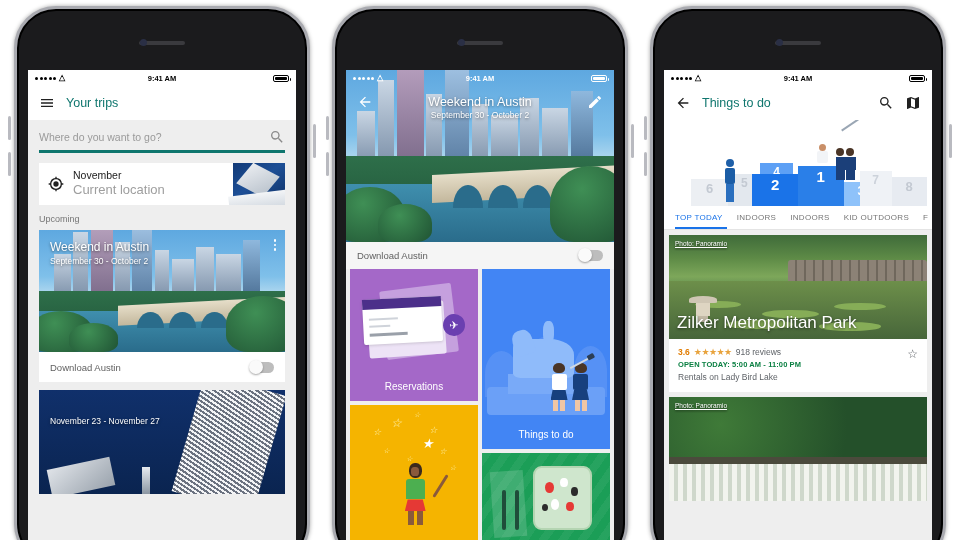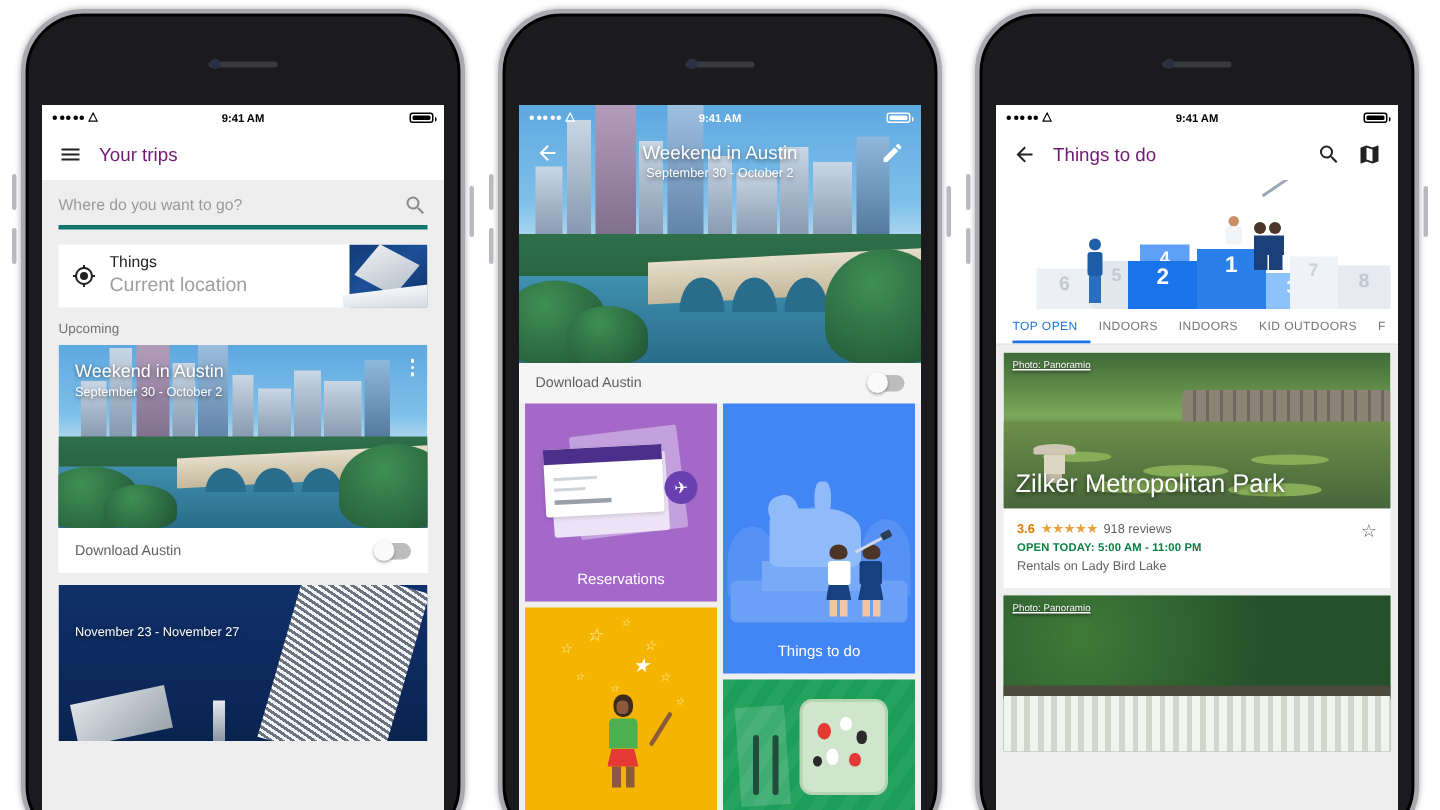--- a/index.html
+++ b/index.html
@@ -33,21 +33,21 @@
   .wifi { margin-left:3px; font-size:8px; line-height:1; }
   .clock { position:absolute; left:0; right:0; text-align:center; font-size:7.5px; }
   .batt { margin-left:auto; width:16px; height:7px; border:1px solid currentColor;
           border-radius:2px; position:relative; }
   .batt::after { content:""; position:absolute; right:-3px; top:2px; width:1.5px; height:3px;
                  background:currentColor; border-radius:0 1px 1px 0; }
   .batt i { position:absolute; inset:1px; background:currentColor; display:block; border-radius:1px; }
 
   
   .appbar { height:34px; display:flex; align-items:center; padding:0 11px; gap:11px; background:#fff; }
-  .appbar .title { font-size:12.5px; color:#701a75; }
+  .appbar .title { font-size:12.5px; color:#0f766e; }
   .ico { width:16px; height:16px; flex:none; }
 
   
   .p1-body { background:#eeeeee; height:426px; overflow:hidden; }
   .searchrow { padding:9px 11px 0; }
   .searchfield { display:flex; align-items:center; border-bottom:3px solid #0f766e;
                  padding-bottom:5px; }
   .searchfield .ph { font-size:10.5px; color:#9a9a9a; flex:1; }
   .loccard { margin:10px 11px 0; background:#fff; height:42px; display:flex; align-items:center;
              position:relative; overflow:hidden; }
@@ -279,21 +279,21 @@
               <path fill="#8a8a8a" d="M15.5 14h-.79l-.28-.27A6.47 6.47 0 0016 9.5 6.5 6.5 0 109.5 16c1.61 0 3.09-.59 4.23-1.57l.27.28v.79l5 4.99L20.49 19zm-6 0A4.5 4.5 0 1114 9.5 4.5 4.5 0 019.5 14z"></path>
               </svg>
           </div>
         </div>
 
         <div class="loccard">
           <svg class="ico" style="margin-left:9px" viewBox="0 0 24 24">
             <path fill="#212121" d="M12 8a4 4 0 104 4 4 4 0 00-4-4zm8.94 3A9 9 0 0013 3.06V1h-2v2.06A9 9 0 003.06 11H1v2h2.06A9 9 0 0011 20.94V23h2v-2.06A9 9 0 0020.94 13H23v-2zM12 19a7 7 0 117-7 7 7 0 01-7 7z"></path>
             </svg>
           <div class="txt">
-            <div class="nm">Things</div>
+            <div class="nm">November</div>
             <div class="sub">Current location</div>
           </div>
           <div class="thumb chi-thumb"></div>
         </div>
 
         <div class="sechdr">Upcoming</div>
 
         <div class="tripcard">
           <div class="hero">
             <div class="austin">
@@ -573,21 +573,21 @@
               <div style="width:8px;height:8px;border-radius:50%;background:#4a3526"></div>
               <div style="width:10px;height:13px;background:#1b3f79;margin-top:1px"></div>
               <div style="width:9px;height:10px;background:#1b3f79"></div>
             </div>
             <div style="position:absolute;left:4px;top:-14px;width:20px;height:2px;background:#9aa6b4;transform:rotate(-34deg)"></div>
           </div>
         </div>
       </div>
 
       <div class="tabs">
-        <span class="tab on">TOP OPEN</span>
+        <span class="tab on">TOP TODAY</span>
         <span class="tab">INDOORS</span>
         <span class="tab">INDOORS</span>
         <span class="tab">KID OUTDOORS</span>
         <span class="tab">F</span>
         <div class="tabunderline"></div>
       </div>
 
       <div class="p3list">
         <div class="place">
           <div class="img">

